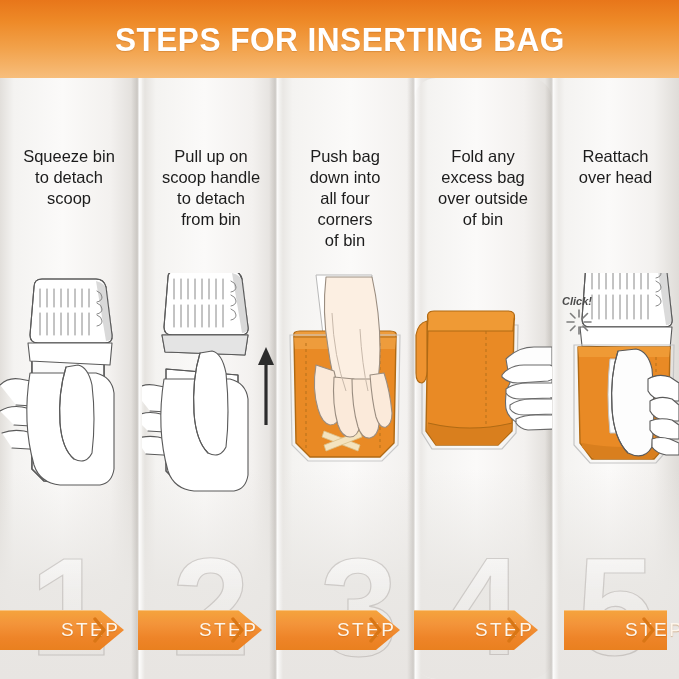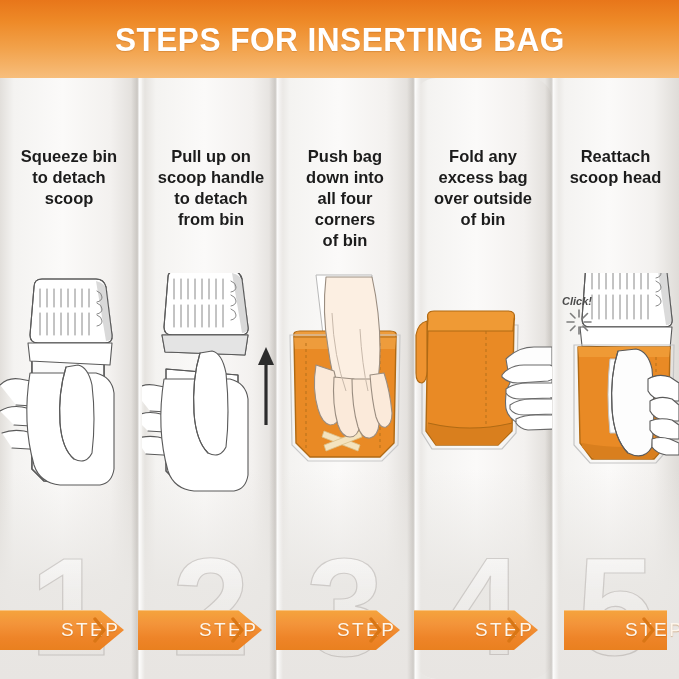--- a/index.html
+++ b/index.html
@@ -47,21 +47,21 @@
   .panel .panel-bg{
     position:absolute;left:0;top:0;width:100%;height:100%;
     background:linear-gradient(90deg,#E2DFDB 0%,#F4F3F1 10%,#FBFAF9 45%,#F3F1EF 80%,#DFDCD8 100%);
   }
   .panel .panel-bg::after{
     content:"";position:absolute;left:0;right:0;bottom:0;height:210px;
     background:linear-gradient(180deg,rgba(233,231,228,0) 0%,rgba(233,231,228,0.95) 55%,rgba(232,229,226,1) 100%);
   }
   .p1{left:0;}
   .p2{left:142px;}
-  .p3{left:276px;}
+  .p3{left:276px;padding-left:28px;}
   .p4{left:414px;border-radius:22px;}
   .p5{left:552px;width:127px;}
 
   
   .sep{
     position:absolute;top:0;width:14px;height:601px;
     background:linear-gradient(90deg,rgba(190,186,181,0.0) 0%,rgba(186,182,177,0.55) 45%,rgba(255,255,255,0.85) 60%,rgba(255,255,255,0.0) 100%);
     pointer-events:none;
   }
   .sep1{left:131px;}
@@ -69,21 +69,21 @@
   .sep3{left:407px;}
   .sep4{left:545px;}
 
   
   .caption{
     position:absolute;top:68px;left:4px;width:130px;
     text-align:center;
     color:#1c1c1c;
     font-size:16.5px;
     line-height:21px;
-    font-weight:bold;
+    font-weight:normal;
     font-family:"Liberation Sans", sans-serif;
     white-space:pre-line;
     z-index:6;
   }
 
   
   .illo{
     position:absolute;left:0;top:195px;width:138px;height:230px;
     z-index:5;
   }
@@ -334,21 +334,21 @@
             <path d="M96 132 Q104 126 118 126 L140 126 Q146 128 146 134 Q146 140 138 141 L110 142 Q100 142 96 136 Z"></path>
             <path d="M102 146 Q110 142 122 142 L142 142 Q148 144 148 150 Q148 155 140 156 L114 157 Q106 156 102 150 Z"></path>
           </g>
         </svg>
       </div>
     </div>
 
     <div class="panel p5">
       <div class="panel-bg"></div>
       <div class="caption" style="width:119px;">Reattach
-scoop head</div>
+over head</div>
       <div class="wmark"><span>5</span></div>
       <div class="illo">
         <div class="click-note">Click!</div>
         <svg class="spark" width="26" height="26" viewBox="0 0 26 26" xmlns="http://www.w3.org/2000/svg">
           <g stroke="#7d7d7d" stroke-width="1.6" stroke-linecap="round">
             <path d="M13 1 L13 8 M13 18 L13 25 M1 13 L8 13 M18 13 L25 13
                      M4.5 4.5 L9 9 M17 17 L21.5 21.5 M21.5 4.5 L17 9 M9 17 L4.5 21.5"></path>
           </g>
         </svg>
         <svg width="127" height="230" viewBox="0 0 127 230" xmlns="http://www.w3.org/2000/svg">

